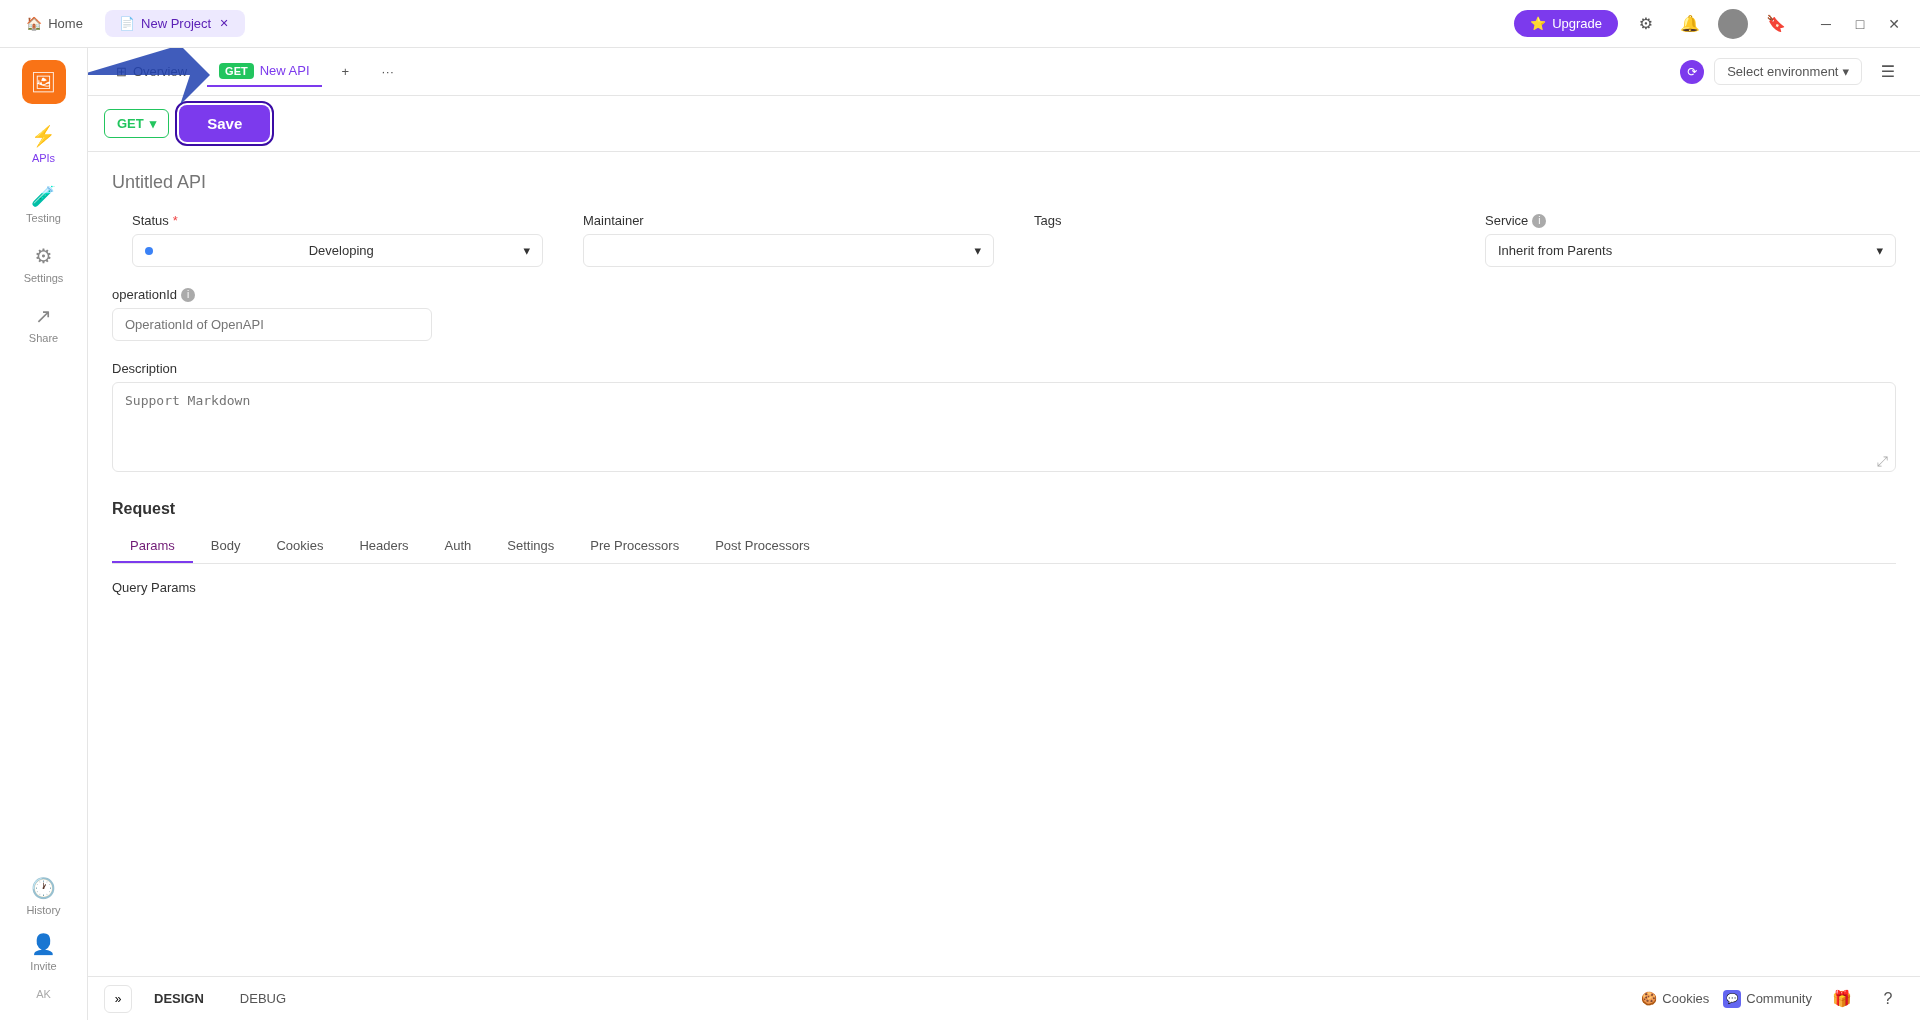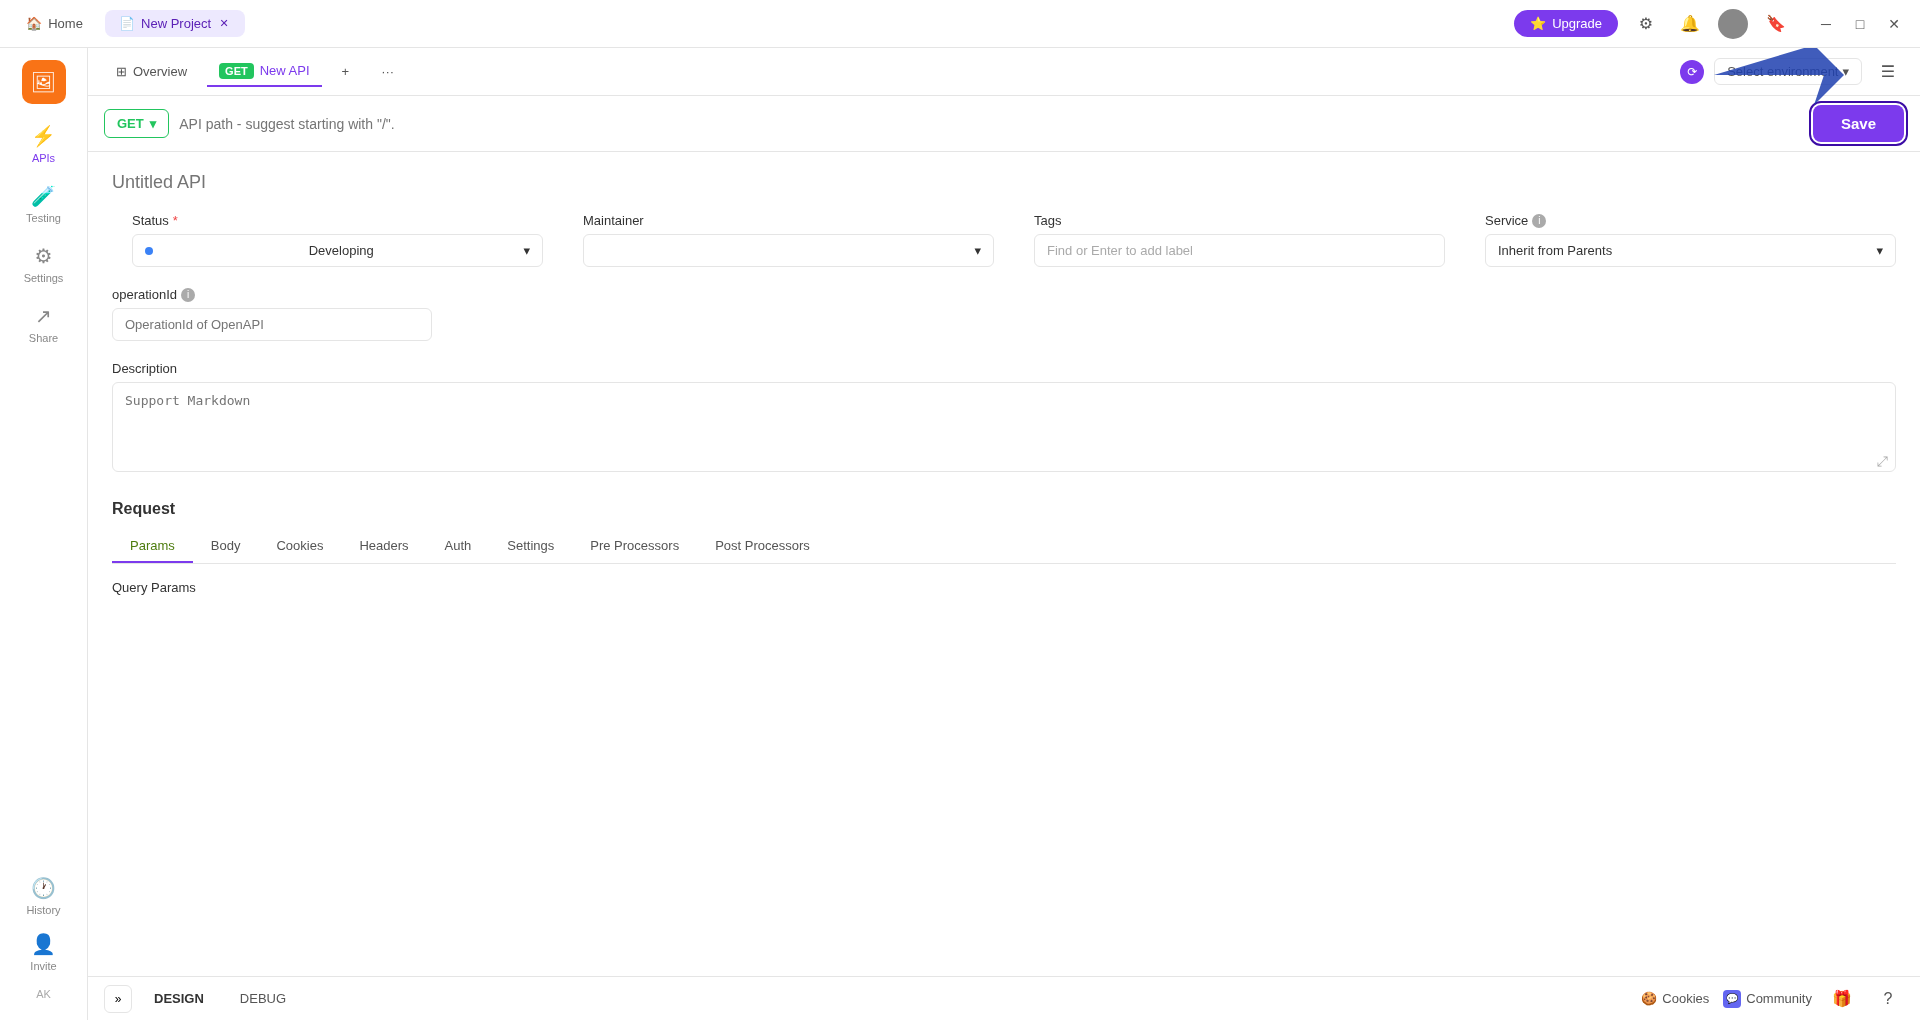--- a/index.html
+++ b/index.html
@@ -356,21 +356,21 @@
       margin-bottom: 16px;
     }
     .req-tab {
       padding: 8px 18px;
       font-size: 13px;
       color: #555;
       cursor: pointer;
       border-bottom: 2px solid transparent;
     }
     .req-tab.active-tab {
-      color: #4d7c0f;
+      color: #701a75;
       border-bottom: 2px solid #7c3aed;
     }
     .query-params-label { font-size: 13px; font-weight: 500; color: #333; margin-bottom: 10px; }
     .params-table { width: 100%; border-collapse: collapse; }
     .params-table th {
       text-align: left;
       font-size: 13px;
       color: #555;
       font-weight: 500;
       padding: 6px 12px;
@@ -534,21 +534,20 @@
         </div>
         <div class="icon-btn">☰</div>
       </div>
     </div>
 
     <div class="url-bar">
       <div class="method-dropdown">
         <span>GET</span>
         <span>▾</span>
       </div>
-      <input class="url-input" type="text" placeholder="API path - suggest starting with &quot;/&quot;." style="">
       <div style="position:relative;">
         
         <svg style="position:absolute;right:60px;top:-80px;width:130px;height:100px;pointer-events:none;z-index:99" viewBox="0 0 130 100">
           <polygon points="100,20 130,50 100,80 110,50 0,50" fill="#1e40af" opacity="0.85"></polygon>
         </svg>
         <button class="save-btn">Save</button>
       </div>
     </div>
 
     <div class="form-area">
@@ -575,23 +574,20 @@
           </div>
           <div class="field-select">
             <span></span>
             <span>▾</span>
           </div>
         </div>
 
         <div class="field-group">
           <div class="field-label">
             <span>Tags</span>
-          </div>
-          <div class="field-input-text">
-            <span style="color:#aaa;font-size:13px">Find or Enter to add label</span>
           </div>
         </div>
 
         <div class="field-group">
           <div class="field-label">
             <span>Service</span>
             <span class="info-icon">i</span>
           </div>
           <div class="field-select">
             <span>Inherit from Parents</span>

